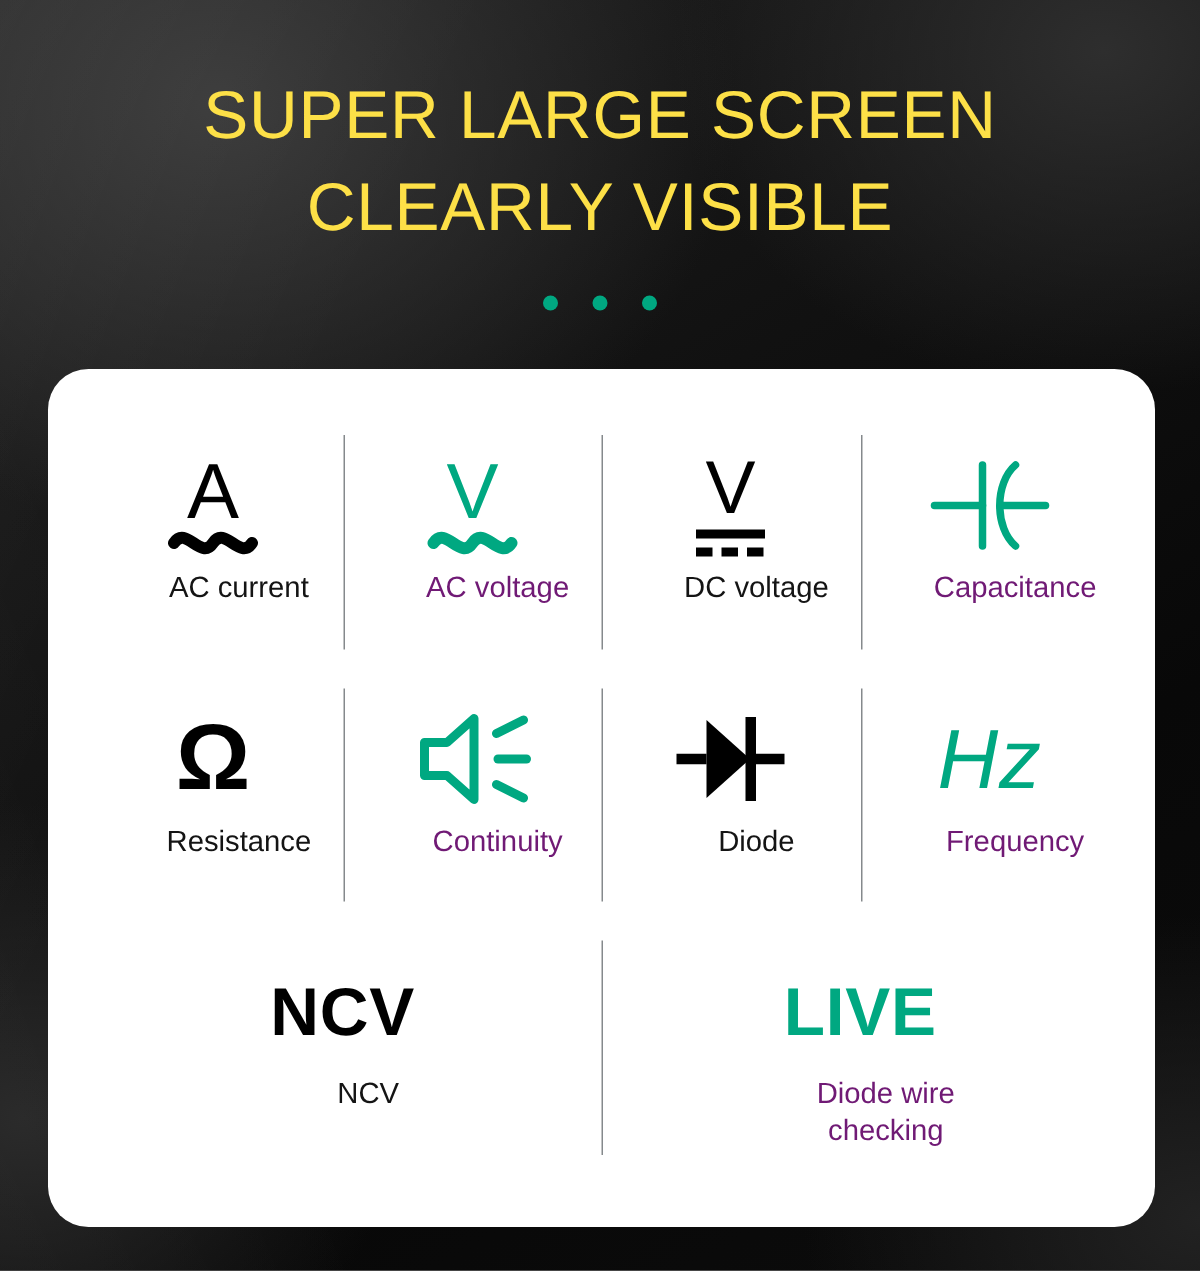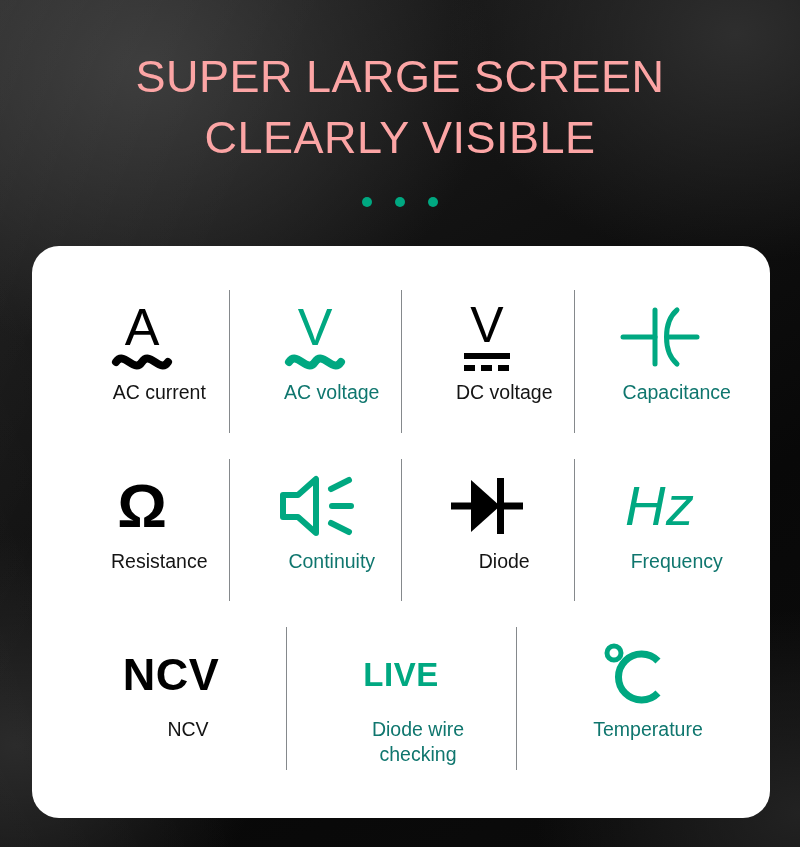--- a/index.html
+++ b/index.html
@@ -35,21 +35,21 @@
     pointer-events: none;
   }
 
   
   .header {
     position: relative;
     padding-top: 46px;
     text-align: center;
   }
   .headline {
-    color: #fca5a5;
+    color: #fde047;
     font-size: 45px;
     line-height: 61px;
     letter-spacing: 0.5px;
     font-weight: 400;
     white-space: pre-line;
     margin: 0;
   }
   .dots {
     margin-top: 29px;
     display: flex;
@@ -107,21 +107,21 @@
     justify-content: center;
   }
   .label {
     font-size: 19.5px;
     line-height: 25px;
     text-align: center;
     color: #141414;
     margin-top: 4px;
     margin-left: 34px;
   }
-  .cell.accent .label { color: #0f766e; }
+  .cell.accent .label { color: #701a75; }
 
   
   .txt-glyph {
     font-size: 48px;
     font-weight: 700;
     color: #000000;
     line-height: 1;
     letter-spacing: 0.5px;
   }
   .accent .txt-glyph { color: #00a881; }
@@ -246,31 +246,22 @@
 
     <div class="cell">
       <div class="glyph">
         <span class="txt-glyph" style="font-size:45px;">NCV</span>
       </div>
       <div class="label">NCV</div>
     </div>
 
     <div class="cell accent">
       <div class="glyph">
-        <span class="txt-glyph" style="font-size:33px;">LIVE</span>
+        <span class="txt-glyph" style="font-size:45px;">LIVE</span>
       </div>
       <div class="label" style="max-width:118px;">Diode wire checking</div>
     </div>
 
 
-    <div class="cell accent">
-      <div class="glyph">
-        <svg width="78" height="78" viewBox="0 0 78 78">
-          <circle class="k-stroke" cx="22" cy="18" r="7" fill="none" stroke-width="5"></circle>
-          <path class="k-stroke" d="M66 26 A23 23 0 1 0 66 58" fill="none" stroke-width="7" stroke-linecap="butt"></path>
-        </svg>
-      </div>
-      <div class="label">Temperature</div>
-    </div>
 
   </div>
 
 </div>
 
 </body></html>

